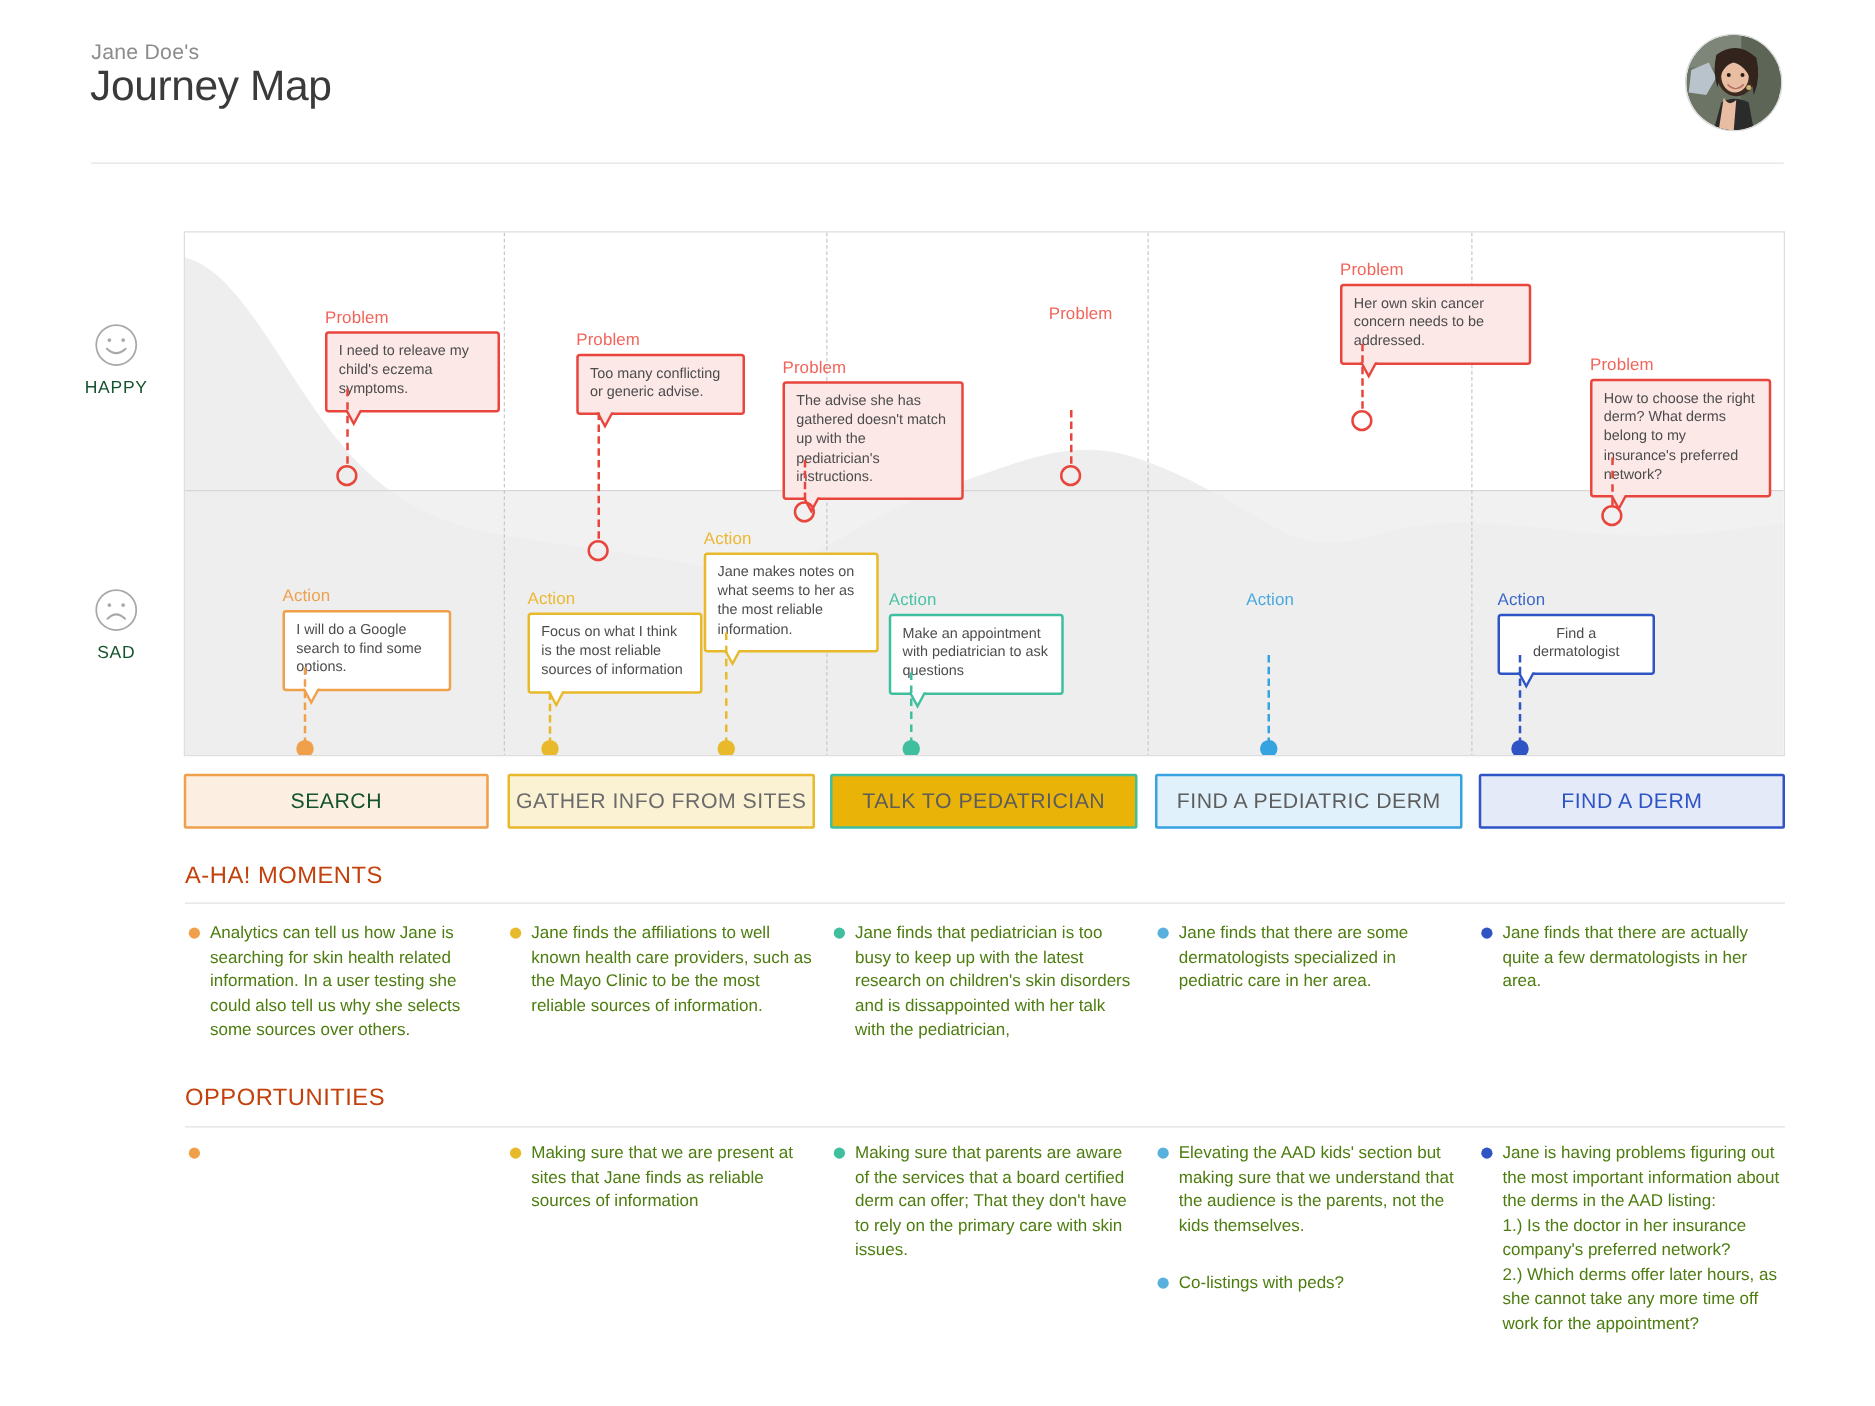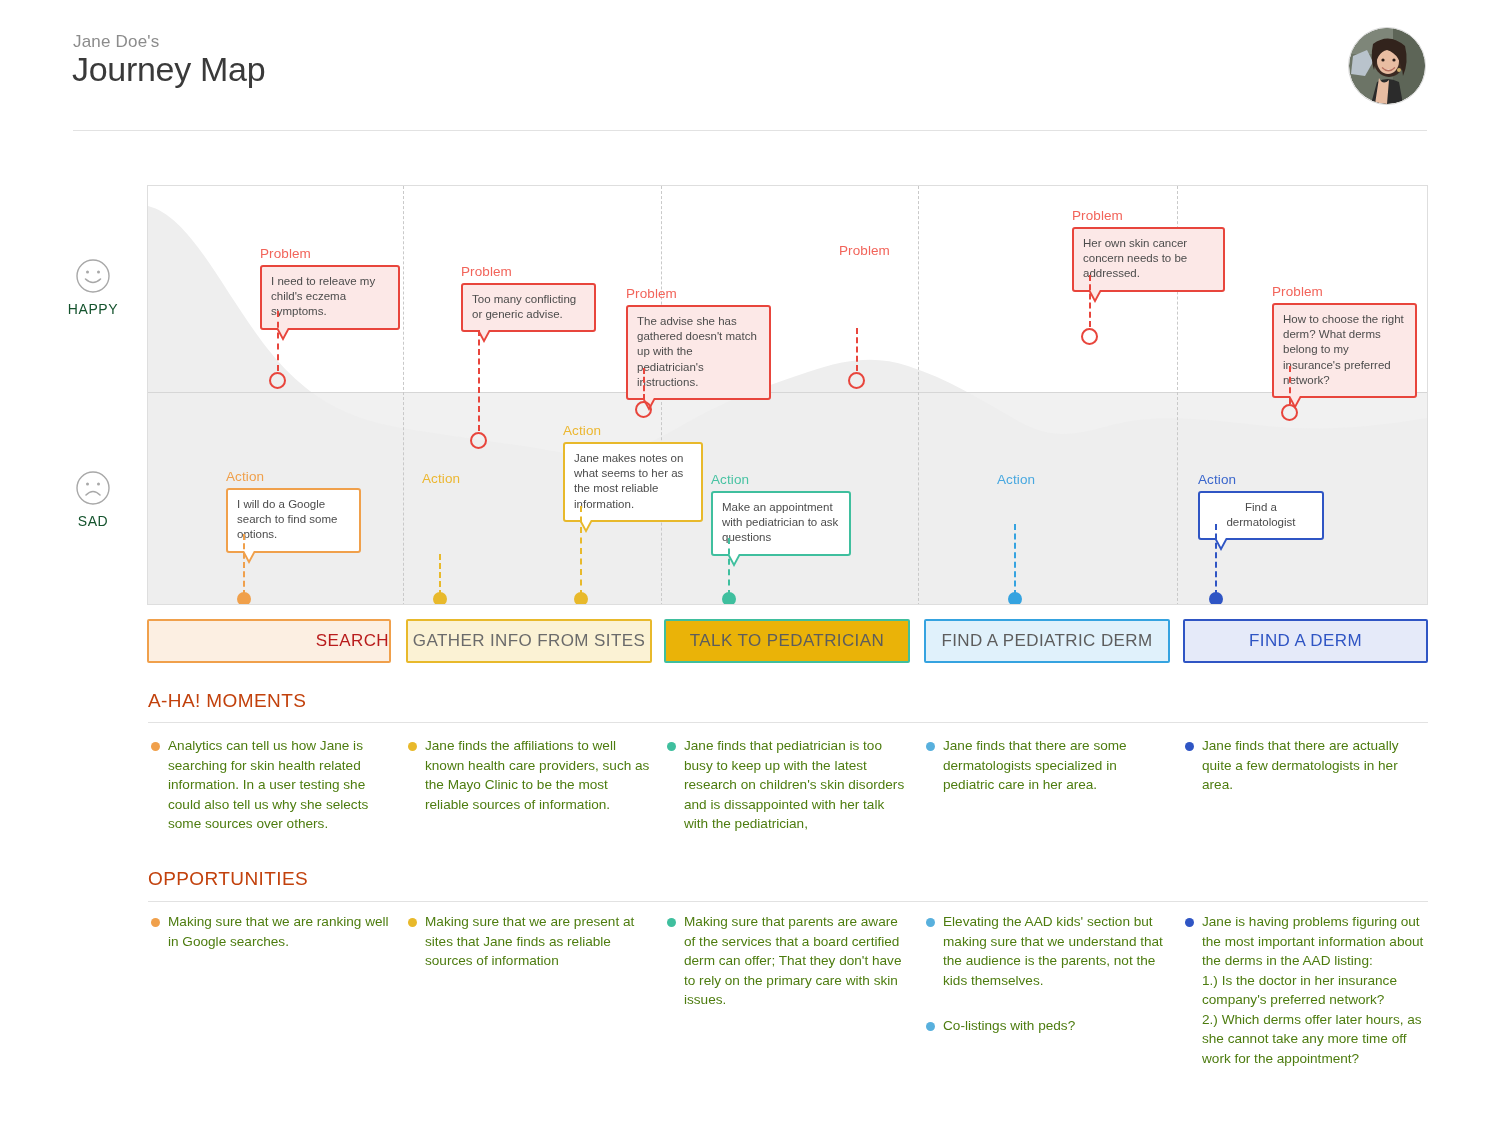--- a/index.html
+++ b/index.html
@@ -262,20 +262,21 @@
 
   <div class="callout action c-orange" style="left:78px; top:283px; width:135px;">
     <div class="kicker">Action</div>
     <div class="bubble" style="--tx:14px;">I will do a Google search to find some options.</div>
   </div>
   <div class="stem" style="left:95px; top:348px; height:62px; border-left-color:#f0a04b;"></div>
   <div class="dot" style="left:89px; top:406px; background:#f0a04b;"></div>
 
   <div class="callout action c-yellow" style="left:274px; top:285px; width:140px;">
     <div class="kicker">Action</div>
+    <div class="bubble" style="--tx:14px;">Focus on what I think is the most reliable sources of information</div>
   </div>
   <div class="stem" style="left:291px; top:368px; height:42px; border-left-color:#e8b92b;"></div>
   <div class="dot" style="left:285px; top:406px; background:#e8b92b;"></div>
 
   <div class="callout action c-yellow" style="left:415px; top:237px; width:140px;">
     <div class="kicker">Action</div>
     <div class="bubble" style="--tx:14px;">Jane makes notes on what seems to her as the most reliable information.</div>
   </div>
   <div class="stem" style="left:432px; top:320px; height:90px; border-left-color:#e8b92b;"></div>
   <div class="dot" style="left:426px; top:406px; background:#e8b92b;"></div>
@@ -295,21 +296,21 @@
 
   <div class="callout action c-blue" style="left:1050px; top:286px; width:126px;">
     <div class="kicker">Action</div>
     <div class="bubble" style="--tx:14px; text-align:center;">Find a dermatologist</div>
   </div>
   <div class="stem" style="left:1067px; top:338px; height:72px; border-left-color:#2f55c4;"></div>
   <div class="dot" style="left:1061px; top:406px; background:#2f55c4;"></div>
 </div>
 
 <div id="stages">
-  <div class="stage" style="left:0px; width:244px; border-color:#f0a04b; background:#fcefe2; color:#b91c1c;justify-content:flex-end;">
+  <div class="stage" style="left:0px; width:244px; border-color:#f0a04b; background:#fcefe2; color:#14532d;">
     <span>SEARCH</span>
   </div>
   <div class="stage" style="left:259px; width:246px; border-color:#e8b92b; background:#fbf2d4; color:#6b6b6b;">
     <span>GATHER INFO FROM SITES</span>
   </div>
   <div class="stage" style="left:517px; width:246px; border-color:#3fbf9e; background:#eab308; color:#5d5d5d;">
     <span>TALK TO PEDATRICIAN</span>
   </div>
   <div class="stage" style="left:777px; width:246px; border-color:#35a3e0; background:#e0f1fb; color:#5d5d5d;">
     <span>FIND A PEDIATRIC DERM</span>
@@ -352,21 +353,20 @@
     <span class="btxt">Jane finds that there are actually quite a few dermatologists in her area.</span>
   </div>
 </div>
 
 <div class="sec-title" style="top:868px;">OPPORTUNITIES</div>
 <div class="sec-rule" style="top:901px;"></div>
 
 <div class="col" style="left:149px; top:912px; width:245px;">
   <div class="bullet-row">
     <span class="bdot" style="background:#f0a04b;"></span>
-    <span class="btxt">Making sure that we are ranking well in Google searches.</span>
   </div>
 </div>
 <div class="col" style="left:406px; top:912px; width:235px;">
   <div class="bullet-row">
     <span class="bdot" style="background:#e8b92b;"></span>
     <span class="btxt">Making sure that we are present at sites that Jane finds as reliable sources of information</span>
   </div>
 </div>
 <div class="col" style="left:665px; top:912px; width:240px;">
   <div class="bullet-row">

